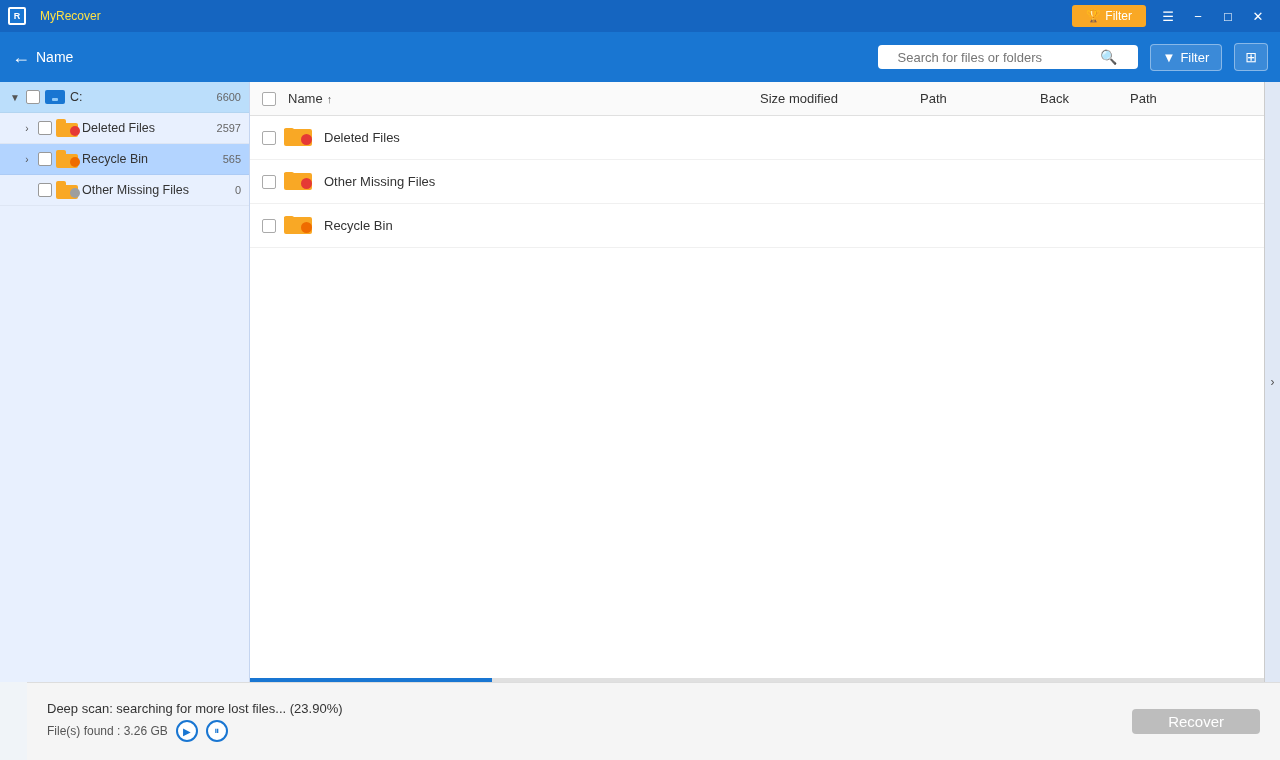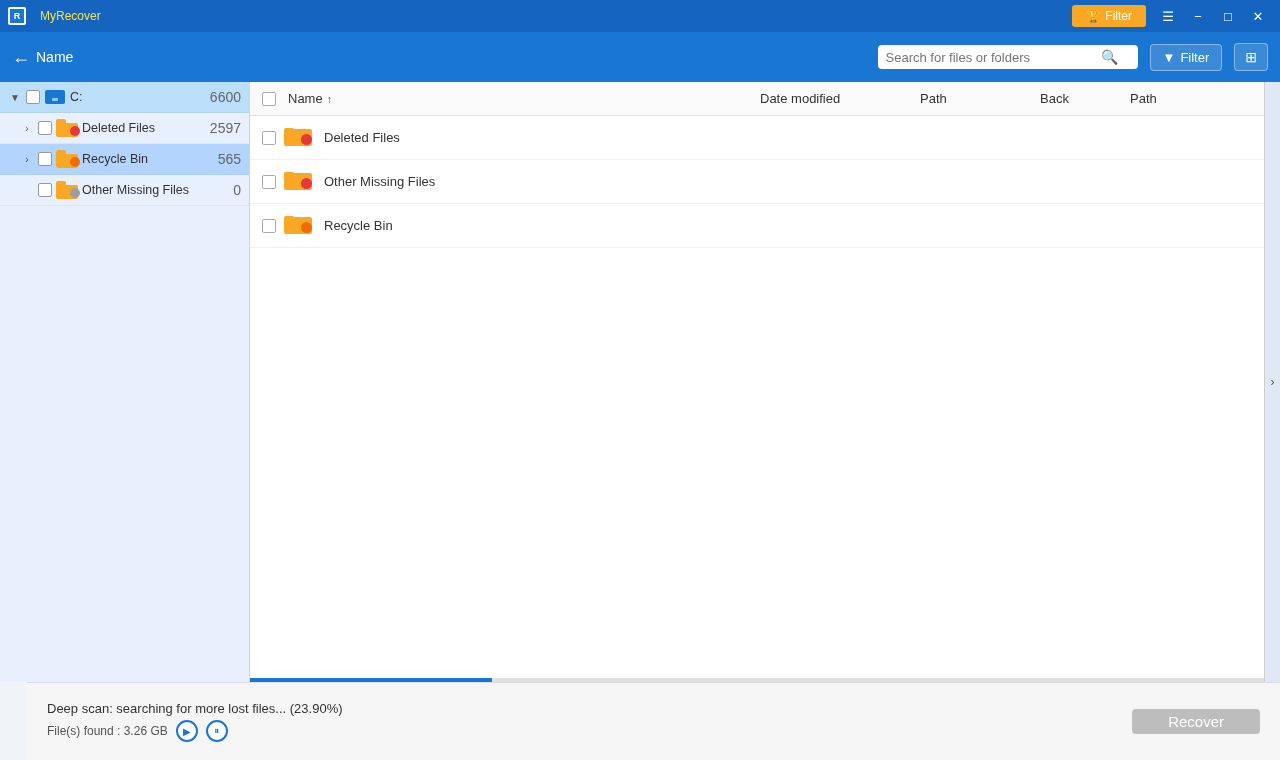--- a/index.html
+++ b/index.html
@@ -63,23 +63,23 @@
       cursor: pointer;
       font-size: 14px;
       background: none; border: none;
     }
     .back-arrow { font-size: 18px; }
     .toolbar-spacer { flex: 1; }
     .search-box {
       display: flex; align-items: center;
       background: white;
       border-radius: 4px;
-      padding: 4px 8px;
+      padding: 4px 20px;
       width: 260px;
-      gap: 6px;
+      gap: 14px;
     }
     .search-input {
       border: none; outline: none;
       font-size: 13px;
       width: 210px;
       color: #aaa;
     }
     .search-icon { color: #888; font-size: 14px; }
     .filter-btn {
       display: flex; align-items: center; gap: 5px;
@@ -192,21 +192,21 @@
 
     .sidebar-label {
       flex: 1;
       font-size: 12.5px;
       color: #333;
       white-space: nowrap;
       overflow: hidden;
       text-overflow: ellipsis;
     }
     .sidebar-count {
-      font-size: 14px;
+      font-size: 11px;
       color: #666;
       font-weight: 500;
     }
 
     
     .sidebar-item.sub { padding-left: 20px; }
 
     
     .content {
       flex: 1;
@@ -405,21 +405,21 @@
     <div class="content">
 
       <div class="col-headers">
         <div class="col-checkbox">
           <div class="checkbox-box"></div>
         </div>
         <div class="col-name">
           <span>Name</span>
           <span class="col-sort-icon">↑</span>
         </div>
-        <div class="col-modified">Date modified</div>
+        <div class="col-modified">Size modified</div>
         <div class="col-type">Path</div>
         <div class="col-size">Back</div>
         <div class="col-path">Path</div>
       </div>
 
       <div class="file-rows">
 
         <div class="file-row">
           <div class="file-row-checkbox">
             <div class="checkbox-box"></div>

